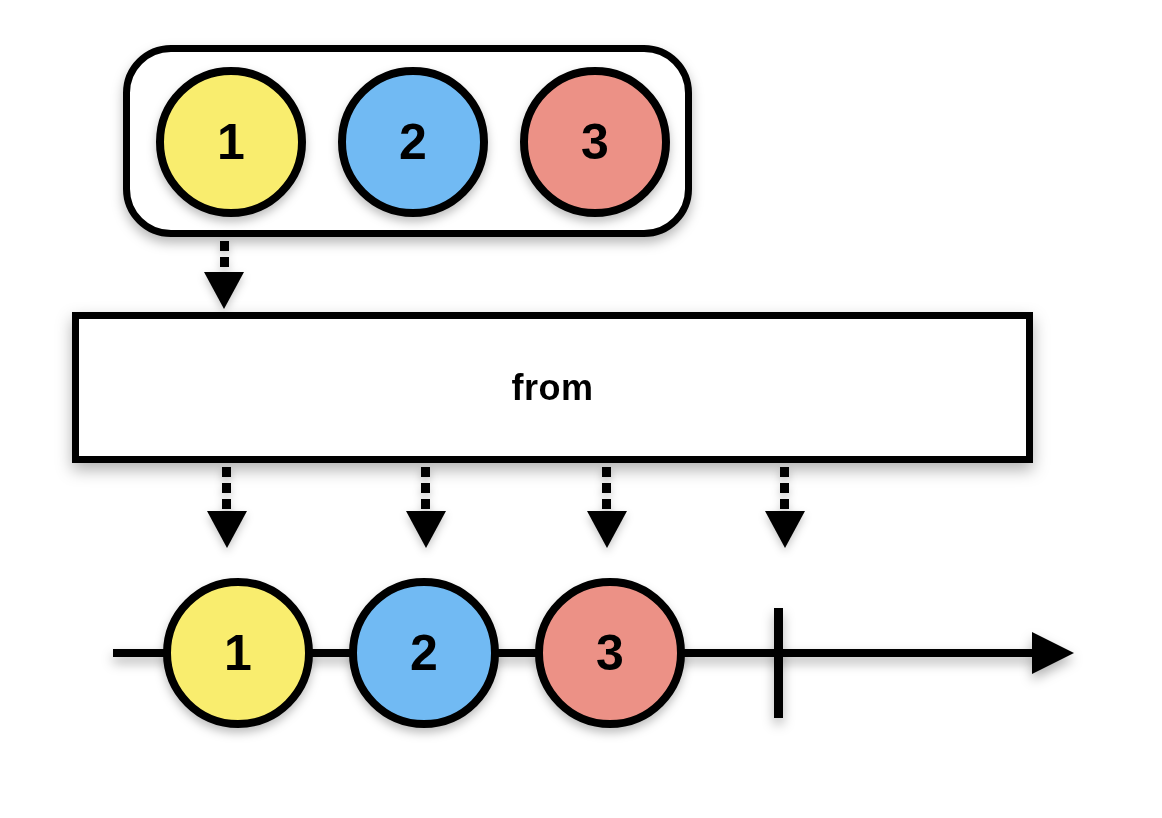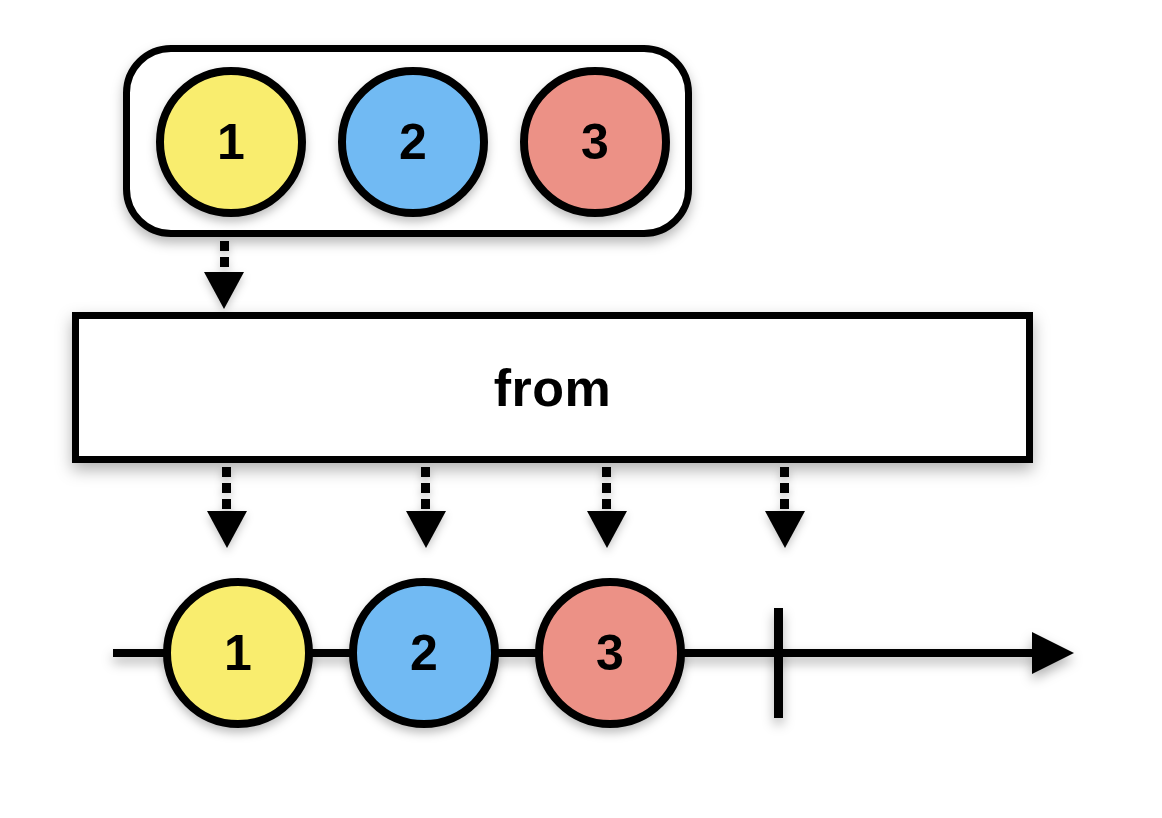--- a/index.html
+++ b/index.html
@@ -81,21 +81,21 @@
     width: 961px; height: 151px;
     box-sizing: border-box;
     border: 7px solid #000;
     background: #fff;
     display: flex;
     align-items: center;
     justify-content: center;
     filter: drop-shadow(0 7px 8px rgba(0,0,0,0.30));
   }
   .operator-label {
-    font-size: 52px;
+    font-size: 36px;
     font-weight: 700;
     color: #000;
     letter-spacing: 0.5px;
   }
 
   
   .timeline-line {
     position: absolute;
     left: 113px; top: 649px;
     width: 922px; height: 8px;

